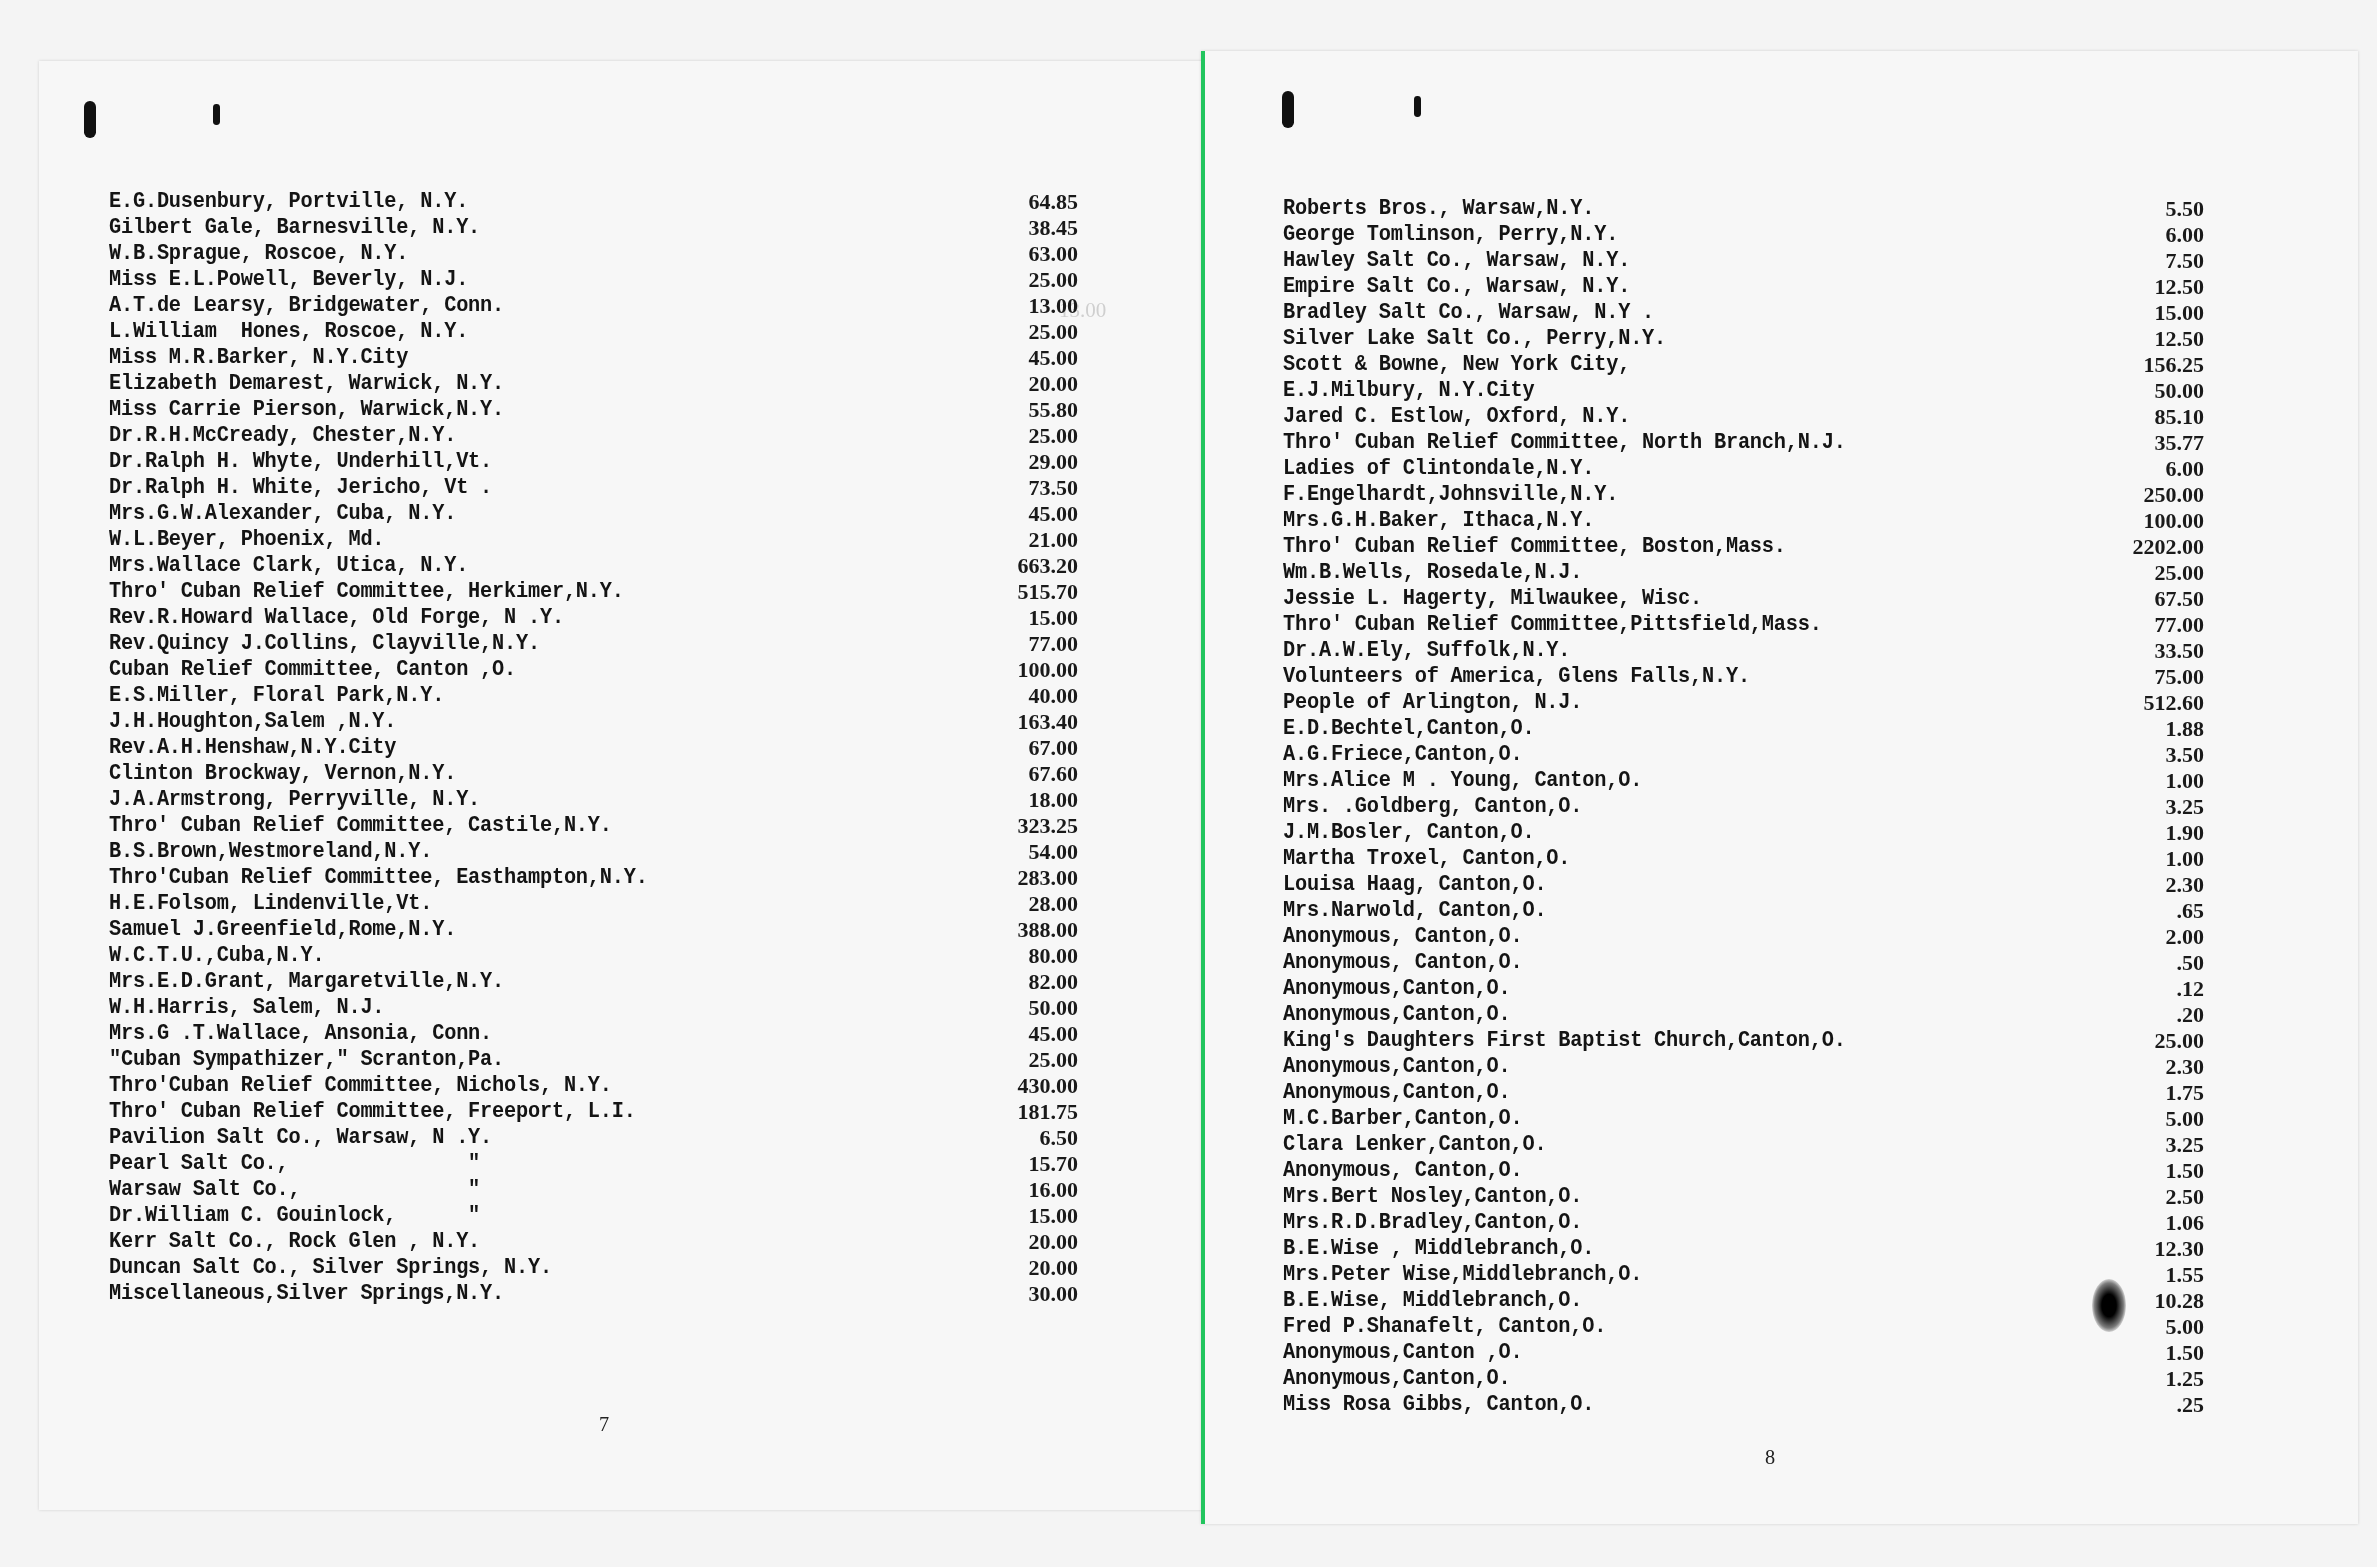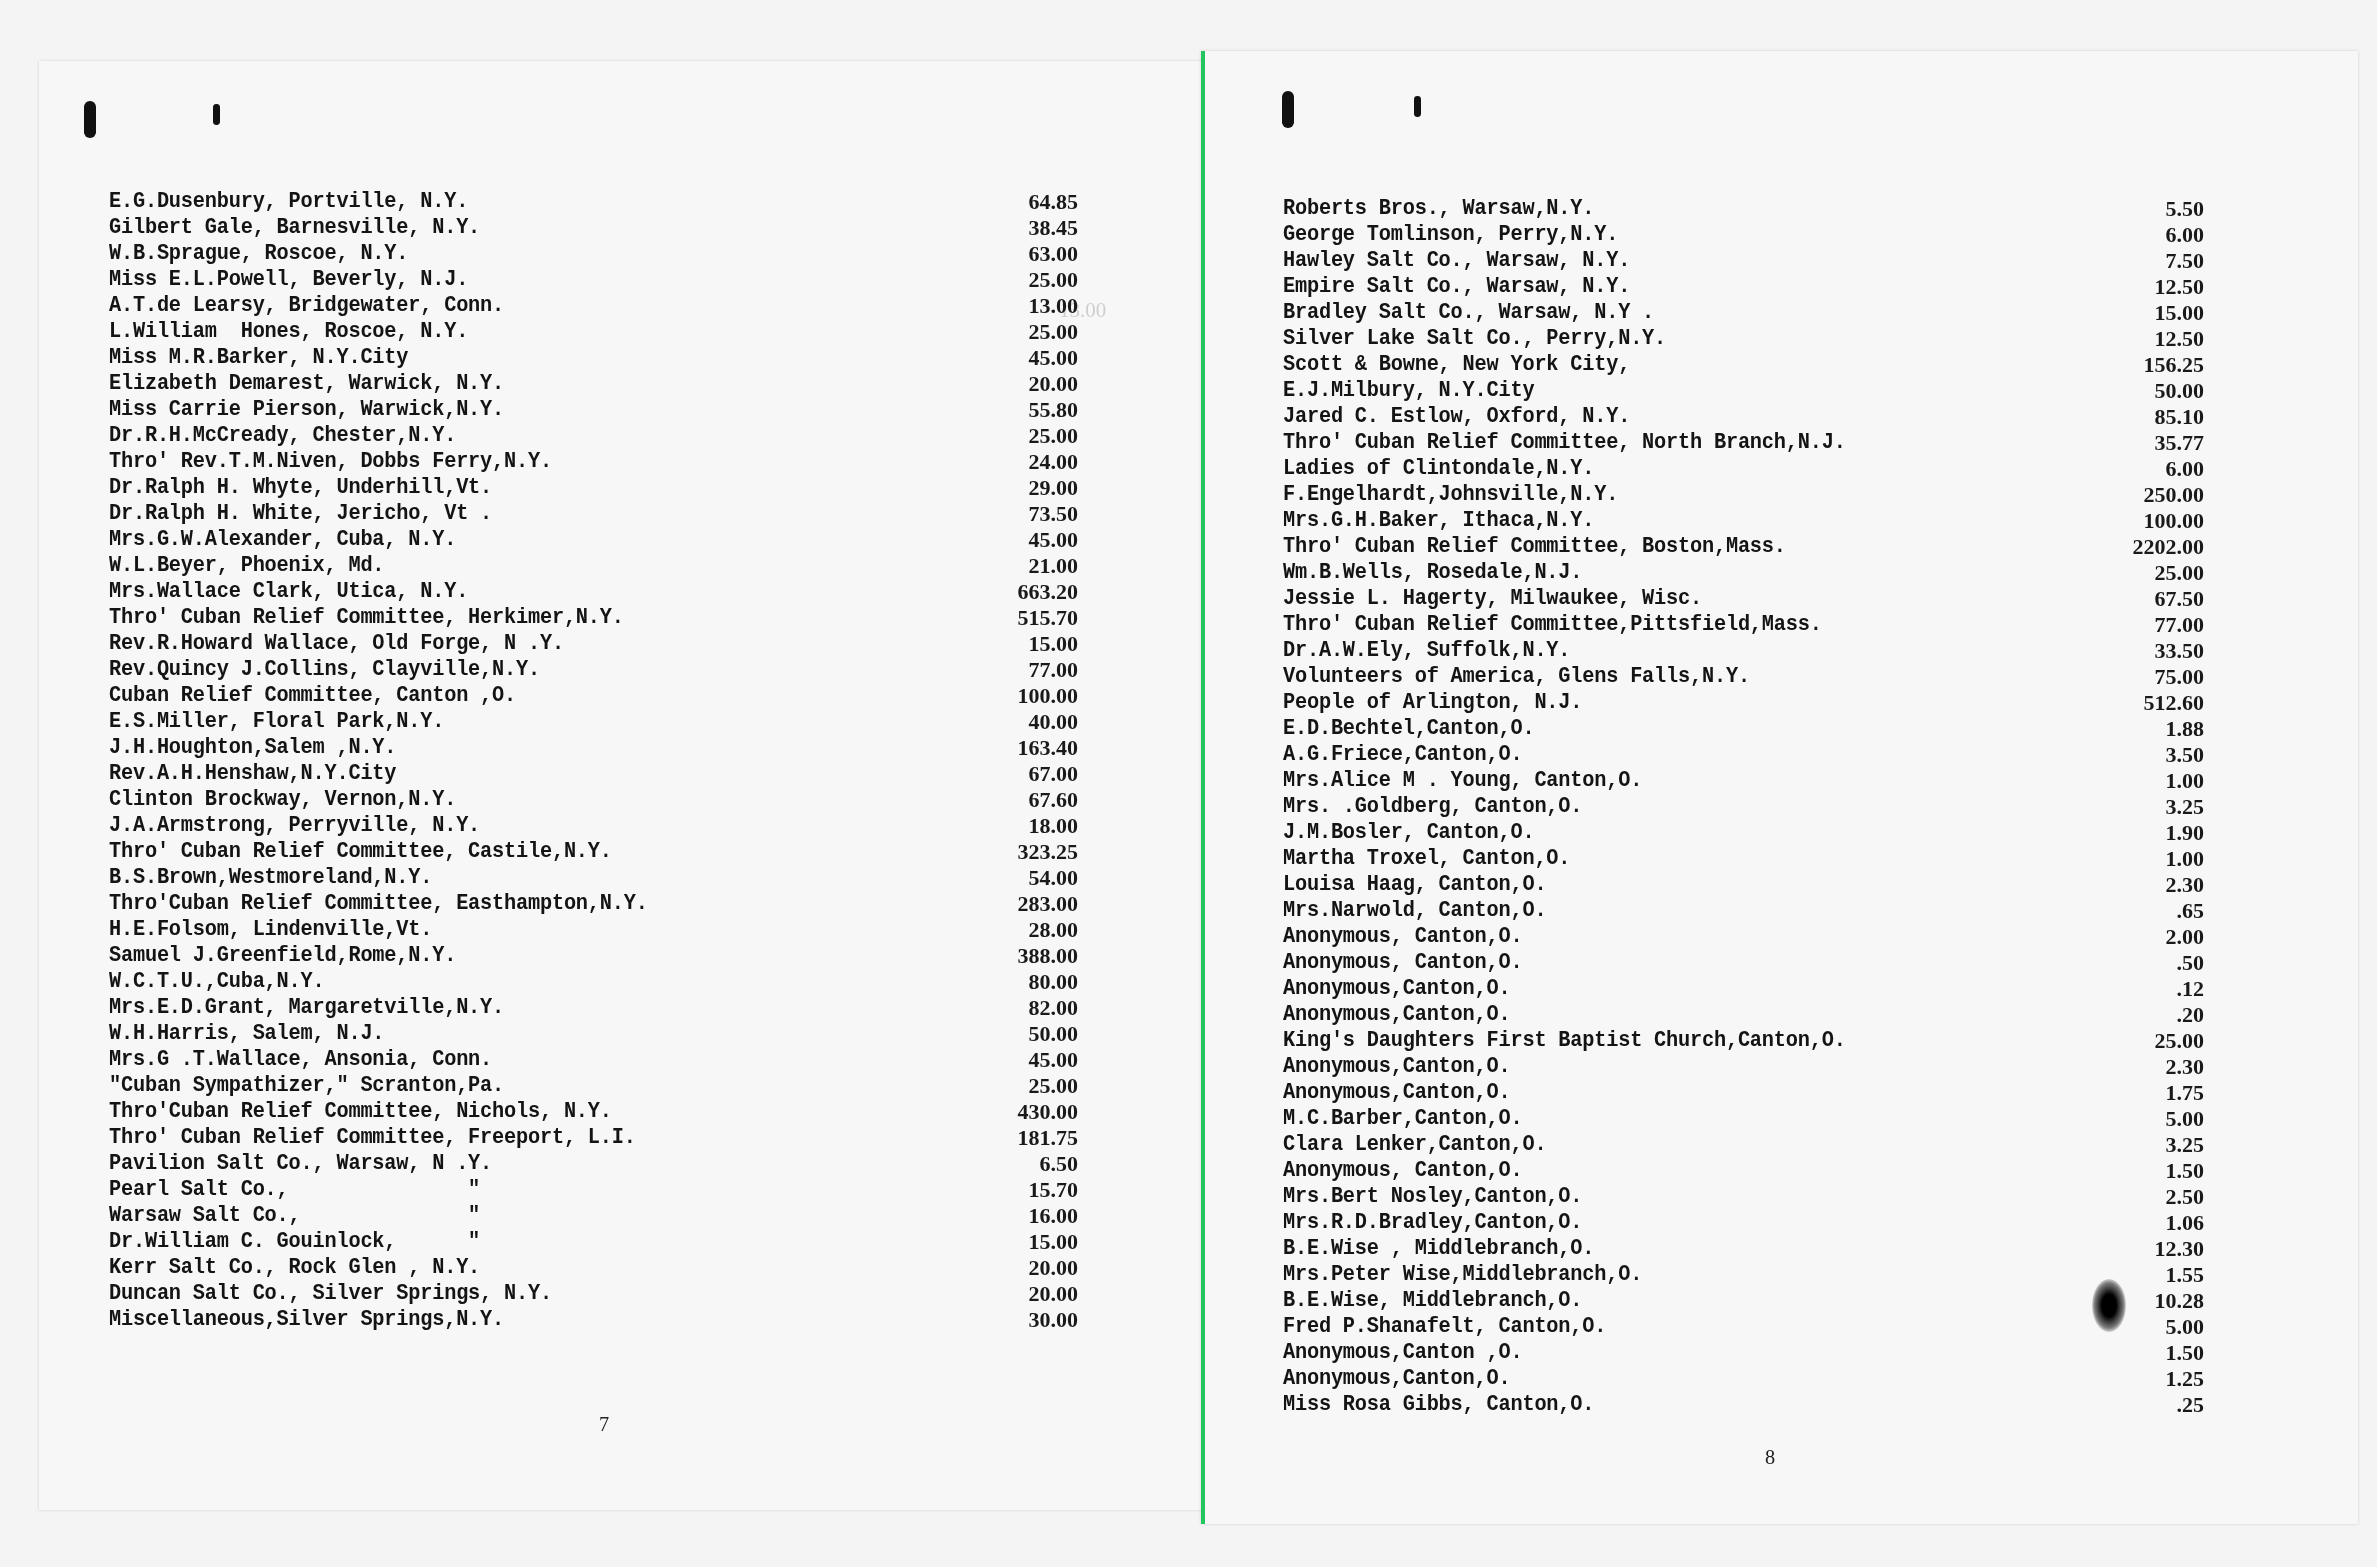--- a/index.html
+++ b/index.html
@@ -84,24 +84,20 @@
       </li>
       <li class="entry">
         <span class="name">Miss Carrie Pierson, Warwick,N.Y.</span>
         <span class="amount">55.80</span>
       </li>
       <li class="entry">
         <span class="name">Dr.R.H.McCready, Chester,N.Y.</span>
         <span class="amount">25.00</span>
       </li>
       <li class="entry">
-        <span class="name">Thro' Rev.T.M.Niven, Dobbs Ferry,N.Y.</span>
-        <span class="amount">24.00</span>
-      </li>
-      <li class="entry">
         <span class="name">Dr.Ralph H. Whyte, Underhill,Vt.</span>
         <span class="amount">29.00</span>
       </li>
       <li class="entry">
         <span class="name">Dr.Ralph H. White, Jericho, Vt .</span>
         <span class="amount">73.50</span>
       </li>
       <li class="entry">
         <span class="name">Mrs.G.W.Alexander, Cuba, N.Y.</span>
         <span class="amount">45.00</span>

